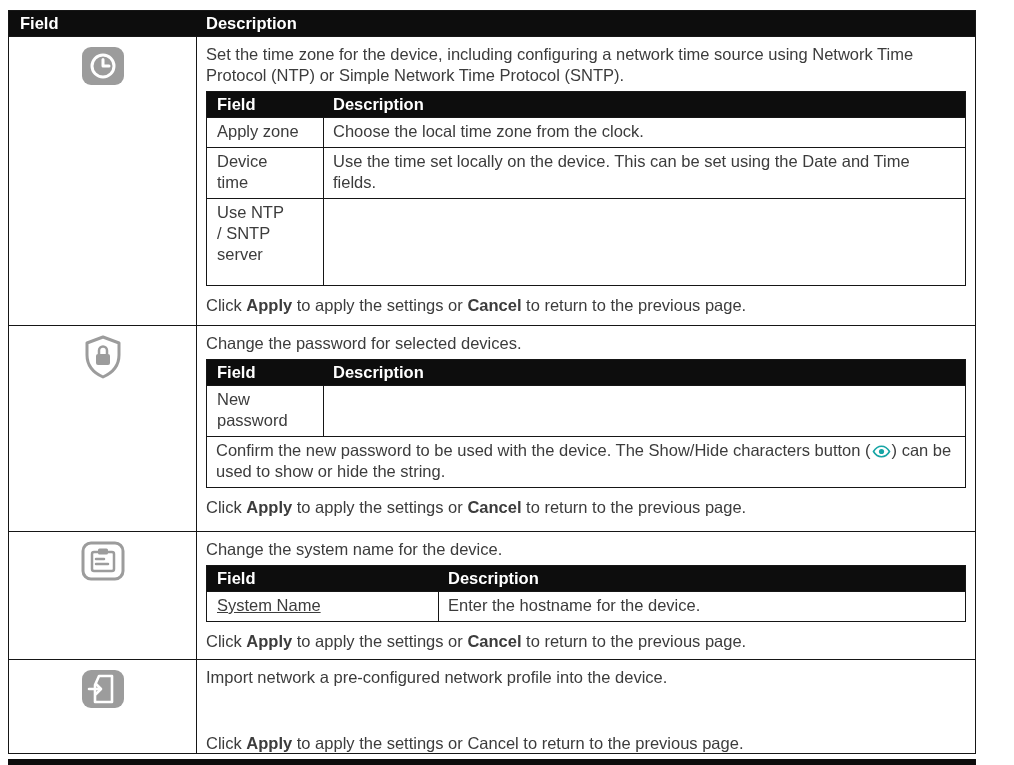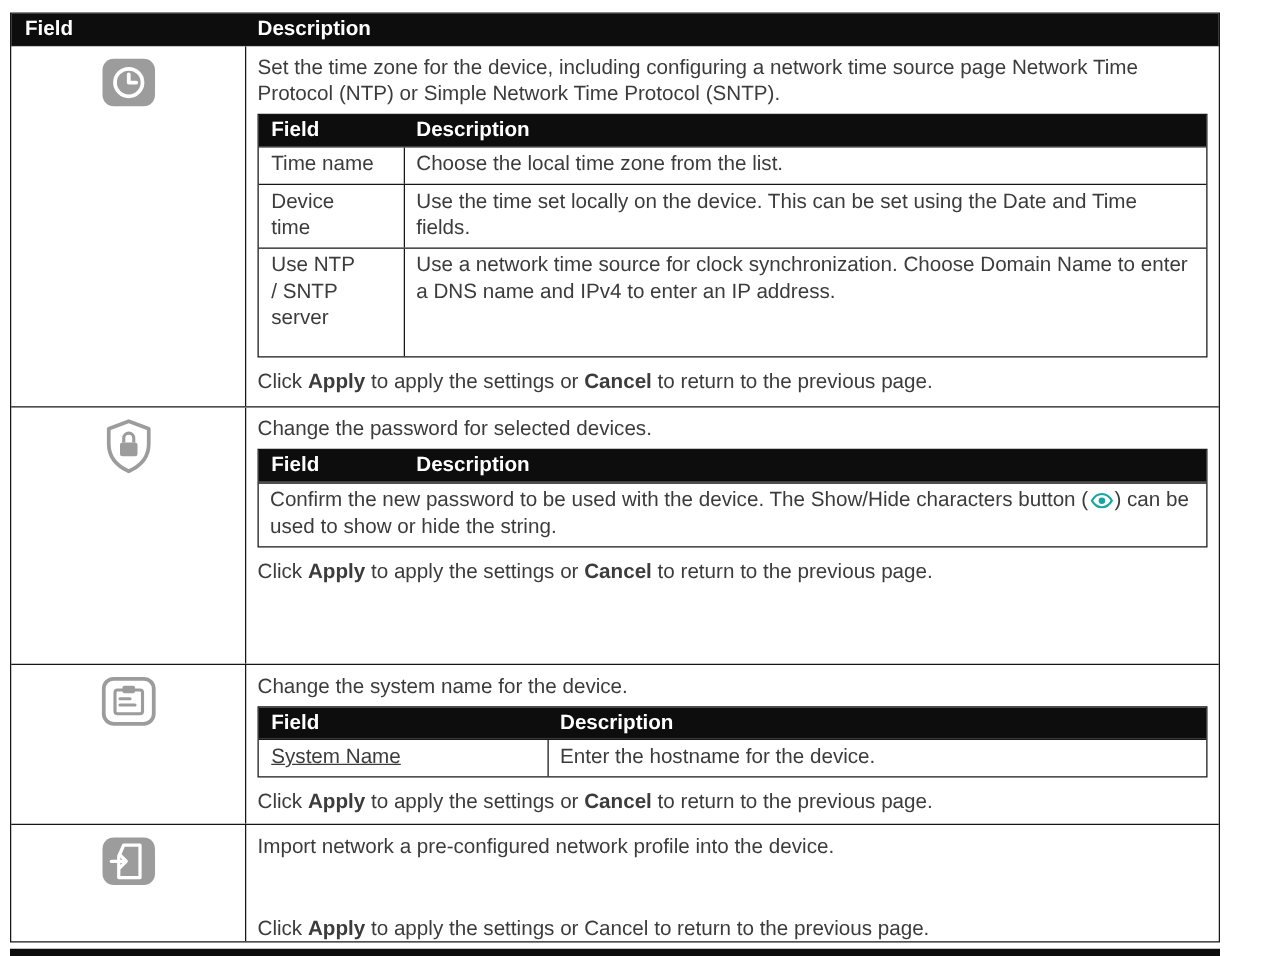--- a/index.html
+++ b/index.html
@@ -79,44 +79,43 @@
 
     <div class="orow h-time">
       <div class="icon-cell">
         <svg width="44" height="40" viewBox="0 0 44 40">
           <rect x="1" y="1" width="42" height="38" rx="9" fill="#9c9c9c"></rect>
           <circle cx="22" cy="20" r="11" fill="none" stroke="#ffffff" stroke-width="3"></circle>
           <path d="M22 13.5 V20 H28" fill="none" stroke="#ffffff" stroke-width="3" stroke-linecap="round" stroke-linejoin="round"></path>
         </svg>
       </div>
       <div class="desc-cell">
-        <p class="intro">Set the time zone for the device, including configuring a network time source page Network Time Protocol (NTP) or Simple Network Time Protocol (SNTP).</p>
+        <p class="intro">Set the time zone for the device, including configuring a network time source using Network Time Protocol (NTP) or Simple Network Time Protocol (SNTP).</p>
 
         <div class="itable">
           <div class="ithead">
             <div class="ih-field">Field</div>
             <div class="ih-desc">Description</div>
           </div>
           <div class="itrow">
             <div class="if-cell">
-                <span class="wrapbox">Time name</span>
+                <span class="wrapbox">Apply zone</span>
               </div>
-            <div class="id-cell">Choose the local time zone from the list.</div>
+            <div class="id-cell">Choose the local time zone from the clock.</div>
           </div>
           <div class="itrow">
             <div class="if-cell">
                 <span class="wrapbox">Device time</span>
               </div>
             <div class="id-cell">Use the time set locally on the device. This can be set using the Date and Time fields.</div>
           </div>
           <div class="itrow row-extra">
             <div class="if-cell">
                 <span class="wrapbox narrow">Use NTP / SNTP server</span>
               </div>
-            <div class="id-cell">Use a network time source for clock synchronization. Choose Domain Name to enter a DNS name and IPv4 to enter an IP address.</div>
           </div>
         </div>
 
         <p class="apply"><span>Click </span><span class="bold">Apply</span><span> to apply the settings or </span><span class="bold">Cancel</span><span> to return to the previous page.</span></p>
       </div>
     </div>
 
     <div class="orow h-pass">
       <div class="icon-cell">
         <svg width="40" height="44" viewBox="0 0 40 44">
@@ -127,20 +126,23 @@
       </div>
       <div class="desc-cell">
         <p class="intro">Change the password for selected devices.</p>
 
         <div class="itable">
           <div class="ithead">
             <div class="ih-field">Field</div>
             <div class="ih-desc">Description</div>
           </div>
           <div class="itrow">
+            <div class="if-cell">
+                <span class="wrapbox">New password</span>
+              </div>
           </div>
           <div class="itrow">
             <div class="id-cell"><span>Confirm the new password to be used with the device. The Show/Hide characters button (</span><svg class="eye-svg" width="19" height="13" viewBox="0 0 19 13">
                   <path d="M1.5 6.5 C4 2.2 7 1.2 9.5 1.2 C12 1.2 15 2.2 17.5 6.5 C15 10.8 12 11.8 9.5 11.8 C7 11.8 4 10.8 1.5 6.5 Z" fill="none" stroke="#16a5a5" stroke-width="1.6"></path>
                   <circle cx="9.5" cy="6.5" r="2.6" fill="#16a5a5"></circle>
                 </svg><span>) can be used to show or hide the string.</span></div>
           </div>
         </div>
 
         <p class="apply"><span>Click </span><span class="bold">Apply</span><span> to apply the settings or </span><span class="bold">Cancel</span><span> to return to the previous page.</span></p>

